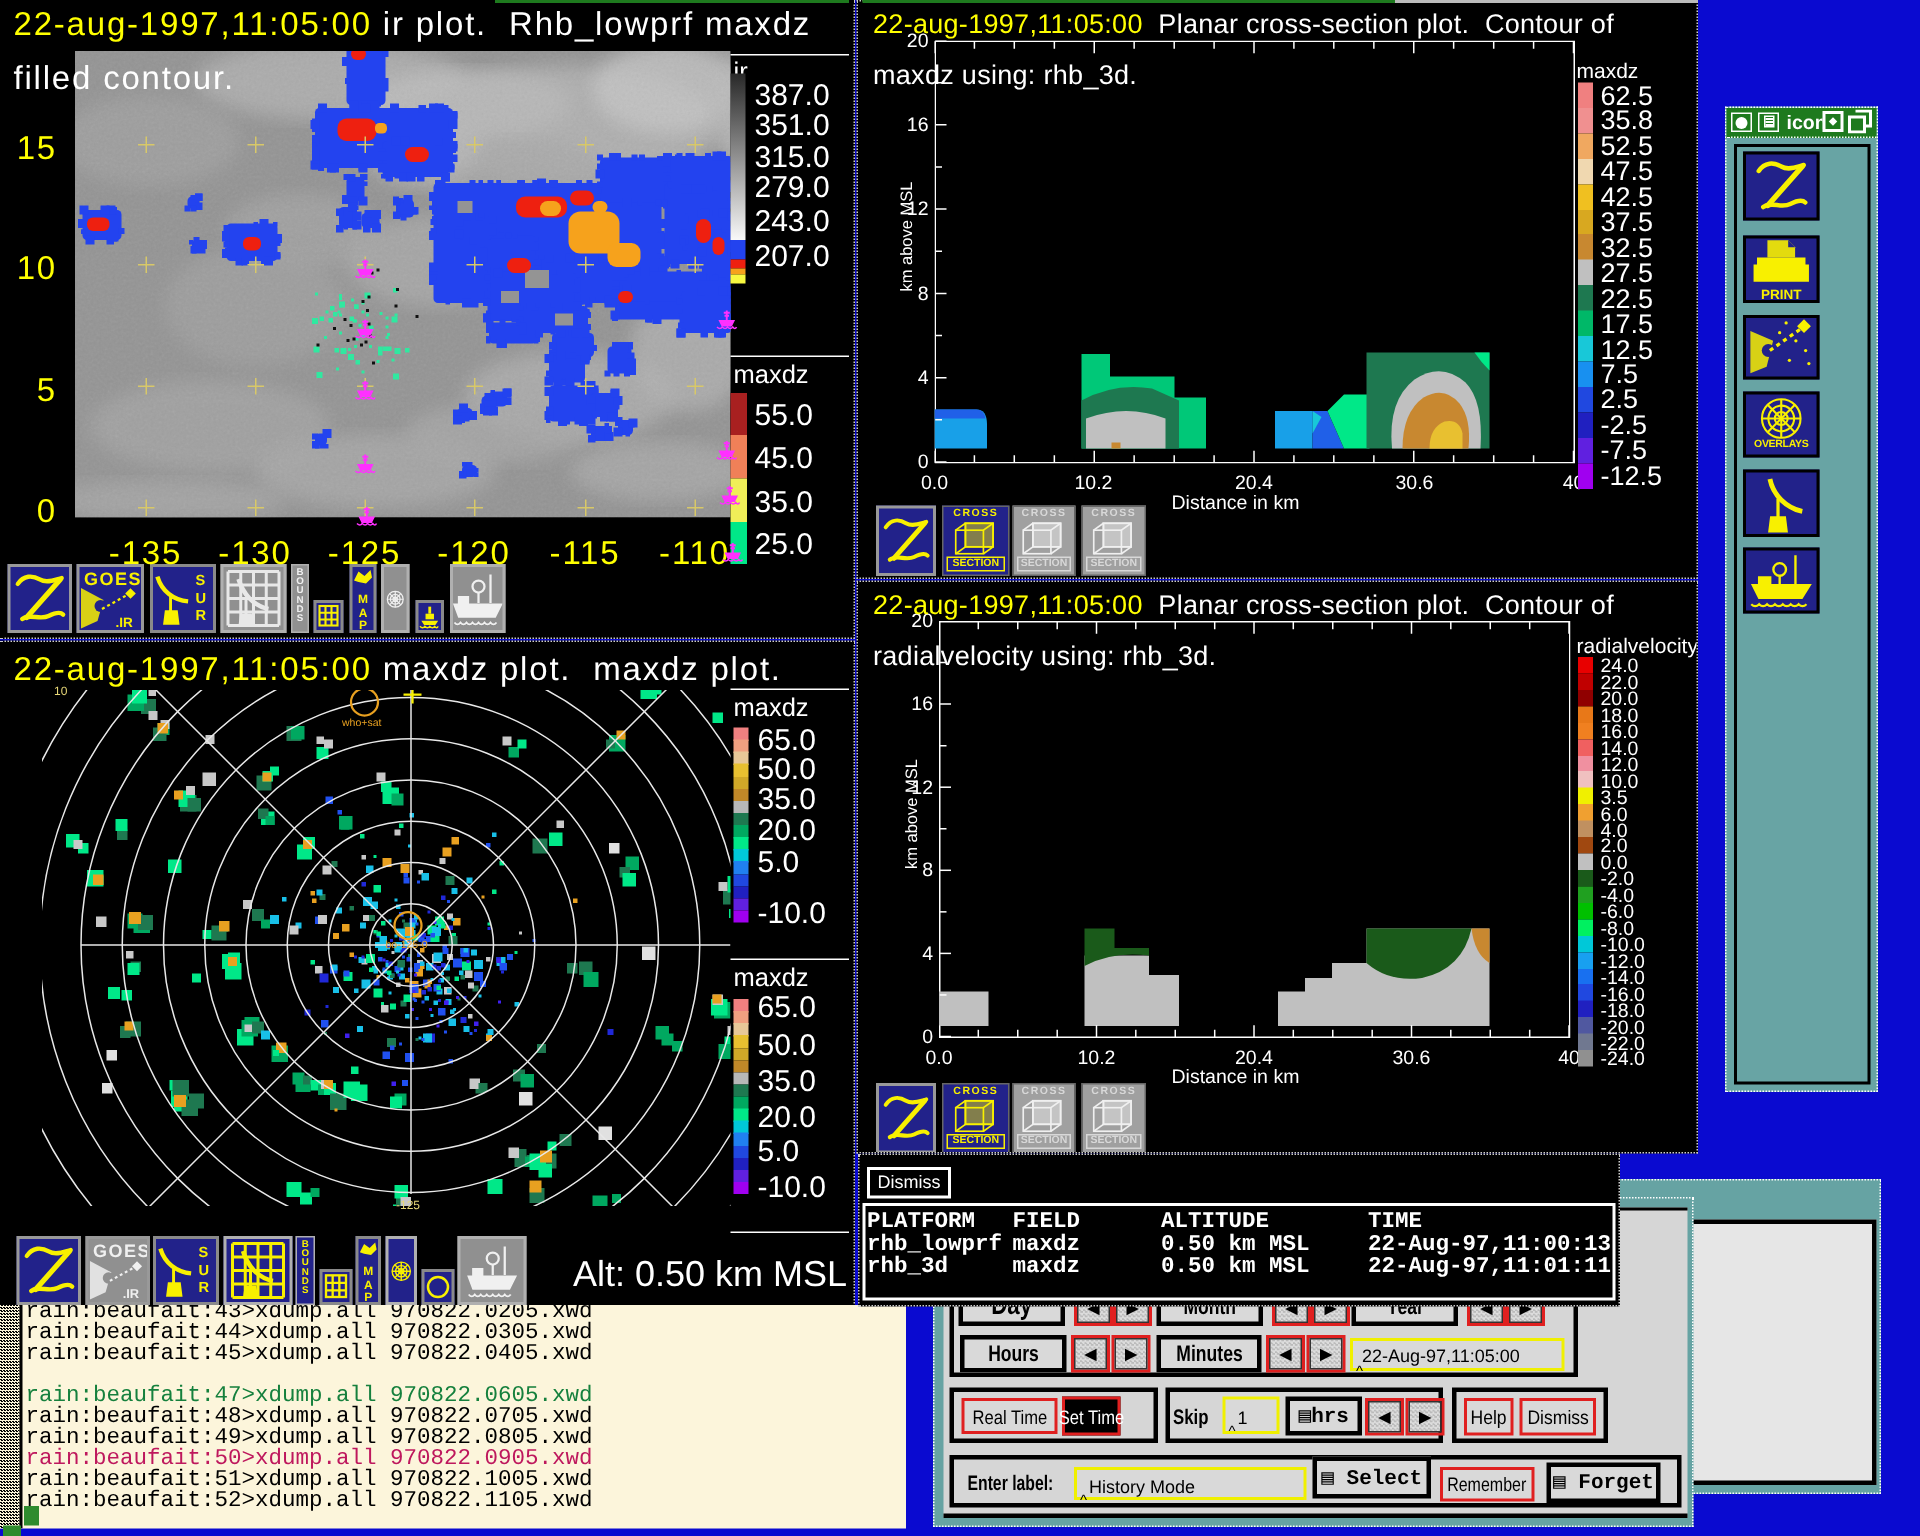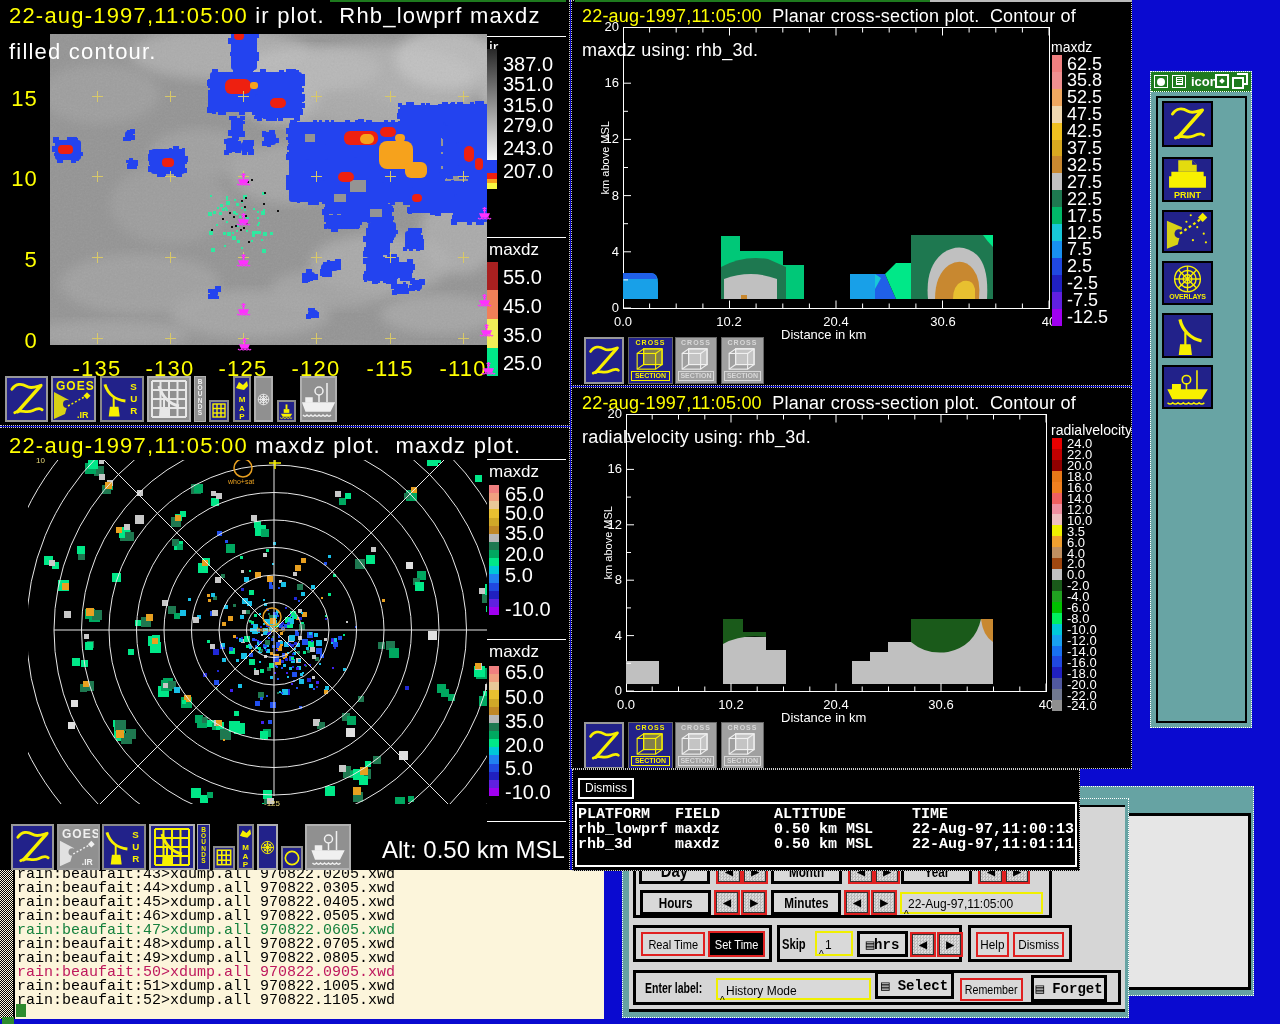--- a/index.html
+++ b/index.html
@@ -2196,21 +2196,21 @@
     </div>
     <div class="arrbtn" style="left:248px;top:91px;width:26px;height:25px">
       <div class="arrin">▶</div>
     </div>
     <div class="yfield" style="left:277px;top:93px;width:143px;height:22px;font-size:12px;padding:3px 0 0 6px">22-Aug-97,11:05:00</div>
     <div class="abs" style="left:281px;top:110px;color:#000;font-size:10px">^</div>
     <div class="blackbox" style="left:10px;top:126px;width:139px;height:37px"></div>
     <div class="redbtn" style="left:18px;top:133px;width:64px;height:24px;font-size:13px">
       <span style="transform:scaleX(0.85)">Real Time</span>
     </div>
-    <div class="abs" style="left:85px;top:132px;width:57px;height:26px;background:#000;border:2px solid #e02020;color:#fff;font-size:13px;display:flex;align-items:center;justify-content:center;white-space:nowrap">
+    <div class="abs" style="left:85px;top:132px;width:39px;height:26px;background:#000;border:2px solid #e02020;color:#fff;font-size:13px;display:flex;align-items:center;justify-content:center;white-space:nowrap">
       <span style="transform:scaleX(0.85);display:inline-block">Set Time</span>
     </div>
     <div class="blackbox" style="left:154px;top:126px;width:185px;height:37px"></div>
     <div class="abs" style="left:159px;top:137px;color:#000;font-size:14px;font-weight:bold;transform:scaleX(0.8);transform-origin:left">Skip</div>
     <div class="yfield" style="left:192px;top:132px;width:38px;height:25px;font-size:12px;padding:5px 0 0 8px">1</div>
     <div class="abs" style="left:196px;top:150px;color:#000;font-size:10px">^</div>
     <div class="dlgbtn mono" style="left:234px;top:132px;width:51px;height:26px;font-size:14px">▤hrs</div>
     <div class="arrbtn" style="left:287px;top:133px;width:26px;height:25px">
       <div class="arrin">◀</div>
     </div>
@@ -2308,21 +2308,20 @@
           <path d="M2 34 q2.5 2.5 5 0 q2.5 2.5 5 0 q2.5 2.5 5 0 q2.5 2.5 5 0 q2.5 2.5 5 0 q2.5 2.5 5 0 q2.5 2.5 5 0" stroke-width="1.4"></path>
         </g>
       </svg></div>
   </div>
 <div class="abs" style="left:0;top:870px;width:604px;height:149px;background:#fcf5db;overflow:hidden;z-index:15">
     <div class="abs" style="left:0;top:0;width:13px;height:149px;background:repeating-conic-gradient(#000 0 25%,#fcf5db 0 50%);background-size:2px 2px"></div>
     <div class="abs" style="left:13px;top:0;width:2px;height:149px;background:#000"></div>
     <div class="abs mono" style="left:17px;top:-4px;font-size:15px;color:#000;white-space:nowrap">rain:beaufait:43&gt;xdump.all 970822.0205.xwd</div>
     <div class="abs mono" style="left:17px;top:10px;font-size:15px;color:#000;white-space:nowrap">rain:beaufait:44&gt;xdump.all 970822.0305.xwd</div>
     <div class="abs mono" style="left:17px;top:24px;font-size:15px;color:#000;white-space:nowrap">rain:beaufait:45&gt;xdump.all 970822.0405.xwd</div>
-    <div class="abs mono" style="left:17px;top:38px;font-size:15px;color:#000;white-space:nowrap">rain:beaufait:46&gt;xdump.all 970822.0505.xwd</div>
     <div class="abs mono" style="left:17px;top:52px;font-size:15px;color:#15803d;white-space:nowrap">rain:beaufait:47&gt;xdump.all 970822.0605.xwd</div>
     <div class="abs mono" style="left:17px;top:66px;font-size:15px;color:#000;white-space:nowrap">rain:beaufait:48&gt;xdump.all 970822.0705.xwd</div>
     <div class="abs mono" style="left:17px;top:80px;font-size:15px;color:#000;white-space:nowrap">rain:beaufait:49&gt;xdump.all 970822.0805.xwd</div>
     <div class="abs mono" style="left:17px;top:94px;font-size:15px;color:#be185d;white-space:nowrap">rain:beaufait:50&gt;xdump.all 970822.0905.xwd</div>
     <div class="abs mono" style="left:17px;top:108px;font-size:15px;color:#000;white-space:nowrap">rain:beaufait:51&gt;xdump.all 970822.1005.xwd</div>
     <div class="abs mono" style="left:17px;top:122px;font-size:15px;color:#000;white-space:nowrap">rain:beaufait:52&gt;xdump.all 970822.1105.xwd</div>
     <div class="abs" style="left:16px;top:134px;width:10px;height:13px;background:#2e8b2e"></div>
   </div>
 <div class="abs" style="left:2px;top:1017px;width:12px;height:7px;background:#2e8b2e;z-index:16"></div>
 </body></html>

